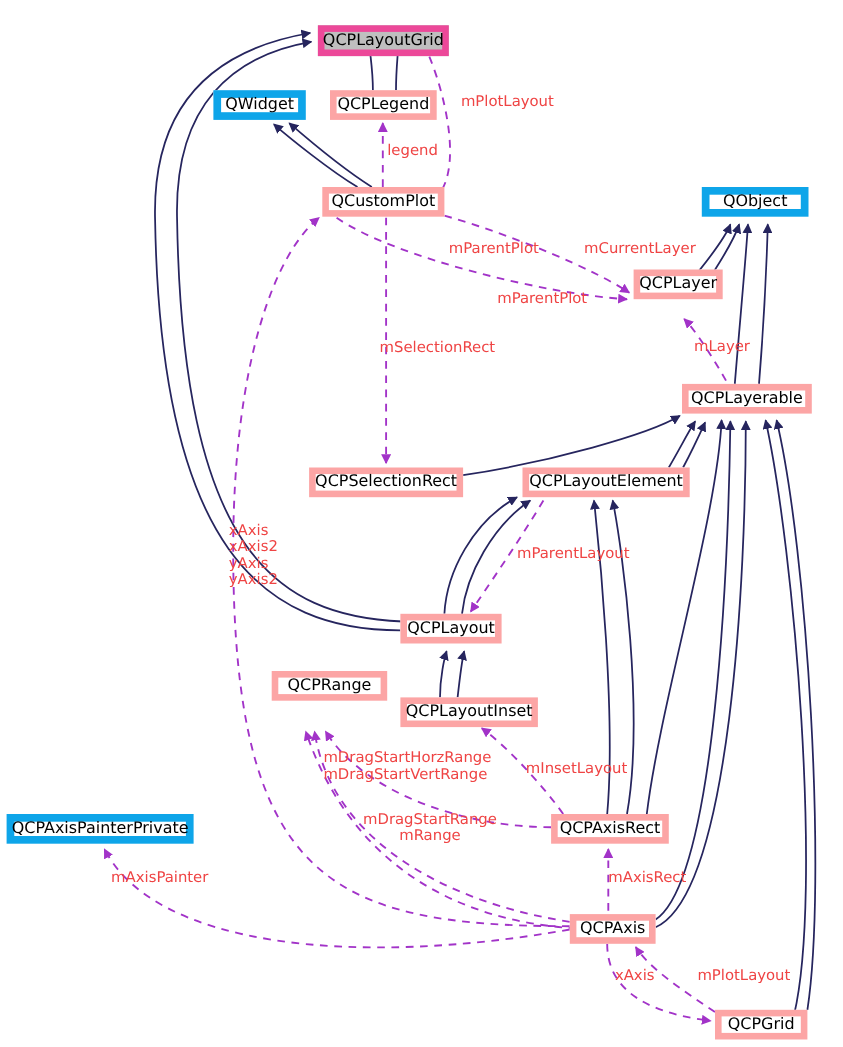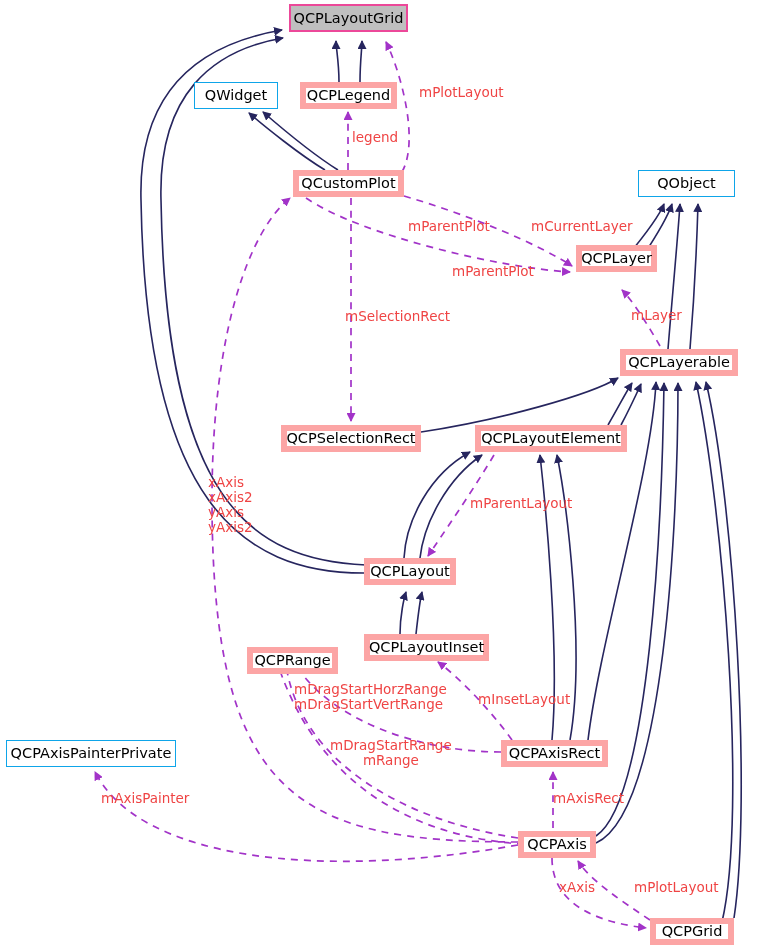--- a/index.html
+++ b/index.html
@@ -36,25 +36,26 @@
     color: #000000;
     white-space: nowrap;
     background: #ffffff;
     border: 1px solid #404040;
     z-index: 3;
   }
   .node.strong {
     border: 6px solid #fca5a5;
   }
   .node.faint {
-    border: 1px solid #0ea5e9;
+    border: 7px solid #0ea5e9;
   }
   .node.highlight {
     background: #bfbfbf;
-    border: 2px solid #ec4899;
+    border: 6px solid #ec4899;
+    margin-top: 19px;
   }
   .edge-label {
     position: absolute;
     font-size: 13.5px;
     line-height: 1.12;
     color: #ef4444;
     white-space: pre;
     background: transparent;
     z-index: 2;
   }
@@ -182,21 +183,21 @@
   </div>
 
   <div class="node strong" style="left:475px; top:425px; width:152px; height:27px;">
     <span>QCPLayoutElement</span>
   </div>
 
   <div class="node strong" style="left:364px; top:558px; width:92px; height:27px;">
     <span>QCPLayout</span>
   </div>
 
-  <div class="node strong" style="left:247px; top:647px; width:91px; height:27px;">
+  <div class="node strong" style="left:247px; top:610px; width:105px; height:27px;">
     <span>QCPRange</span>
   </div>
 
   <div class="node strong" style="left:364px; top:634px; width:125px; height:27px;">
     <span>QCPLayoutInset</span>
   </div>
 
   <div class="node faint" style="left:6px; top:740px; width:170px; height:27px;">
     <span>QCPAxisPainterPrivate</span>
   </div>

